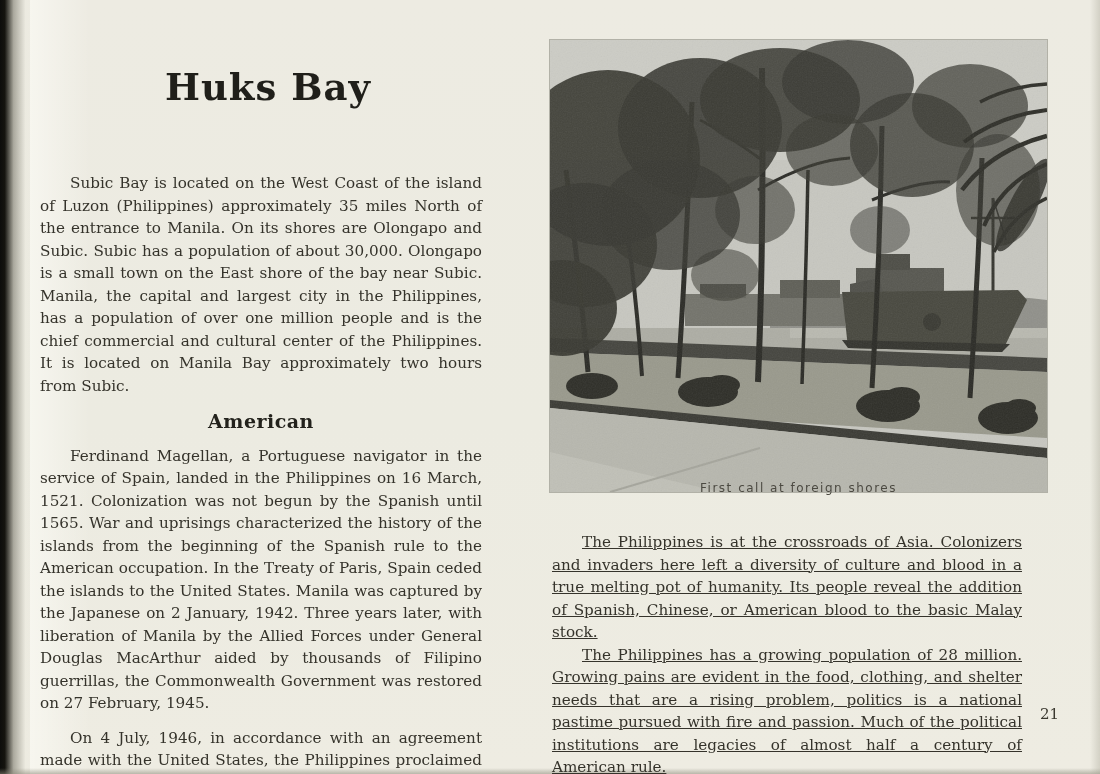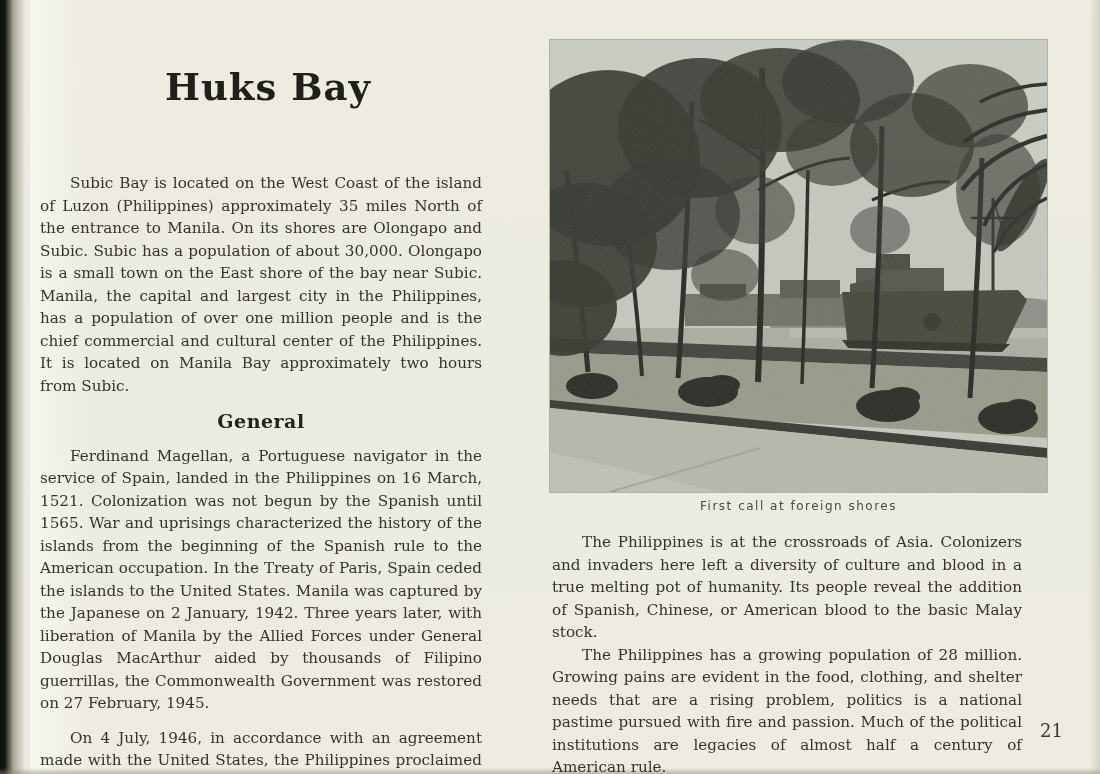--- a/index.html
+++ b/index.html
@@ -44,52 +44,52 @@
     text-align:center;font-size:19px;font-weight:bold;color:#23221c;
     margin:13px 0 10px 0;letter-spacing:.5px;
   }
 
   .photo{
     position:absolute;left:550px;top:40px;width:497px;height:452px;
     outline:1px solid rgba(90,90,80,.4);
     background:#c6c6bf;
   }
   .caption{
-    position:absolute;left:550px;top:499px;width:497px;
+    position:absolute;left:550px;top:481px;width:497px;
     text-align:center;
     font-family:"DejaVu Sans","Liberation Sans",sans-serif;
     font-size:12px;letter-spacing:1.5px;color:#4c4a42;
   }
 
   .col-right{
     position:absolute;left:552px;top:531px;width:470px;
     font-size:15.2px;line-height:22.5px;text-align:justify;
   }
-  .col-right p{margin:0;text-indent:30px;}
+  .col-right p{margin:0;text-indent:30px;text-decoration:underline;}
 
   .page-number{
-    position:absolute;left:1040px;top:720px;
-    font-size:18px;color:#3a382f;
+    position:absolute;left:1040px;top:705px;
+    font-size:15px;color:#3a382f;
   }
 </style>
 </head>
 <body>
 
 <div id="page">
 
   <div class="gutter"></div>
   <div class="page-curl"></div>
   <div class="edge-bottom"></div>
   <div class="edge-right"></div>
 
   <h1 class="page-title">Huks Bay</h1>
 
   <div class="col-left">
     <p>Subic Bay is located on the West Coast of the island of Luzon (Philippines) approximately 35 miles North of the entrance to Manila. On its shores are Olongapo and Subic. Subic has a population of about 30,000. Olongapo is a small town on the East shore of the bay near Subic. Manila, the capital and largest city in the Philippines, has a population of over one million people and is the chief commercial and cultural center of the Philippines. It is located on Manila Bay approximately two hours from Subic.</p>
-    <div class="heading">General</div>
+    <div class="heading">American</div>
     <p>Ferdinand Magellan, a Portuguese navigator in the service of Spain, landed in the Philippines on 16 March, 1521. Colonization was not begun by the Spanish until 1565. War and uprisings characterized the history of the islands from the beginning of the Spanish rule to the American occupation. In the Treaty of Paris, Spain ceded the islands to the United States. Manila was captured by the Japanese on 2 January, 1942. Three years later, with liberation of Manila by the Allied Forces under General Douglas MacArthur aided by thousands of Filipino guerrillas, the Commonwealth Government was restored on 27 February, 1945.</p>
     <p>On 4 July, 1946, in accordance with an agreement made with the United States, the Philippines proclaimed their independence. Much of the country then lay in post-war ruins. Removing the scars of war was further complicated by a fierce rebellion by communist-led Huks, Defense Secretary Ramon Magsaysay saved the day with his twin measures of force and social justice.</p>
   </div>
 
   <div class="photo">
     <svg width="497" height="452" viewBox="0 0 497 452">
       <defs>
         <filter id="grain">
           <feTurbulence type="fractalNoise" baseFrequency="0.8" numOctaves="2" stitchTiles="stitch"></feTurbulence>
           <feColorMatrix type="saturate" values="0"></feColorMatrix>

